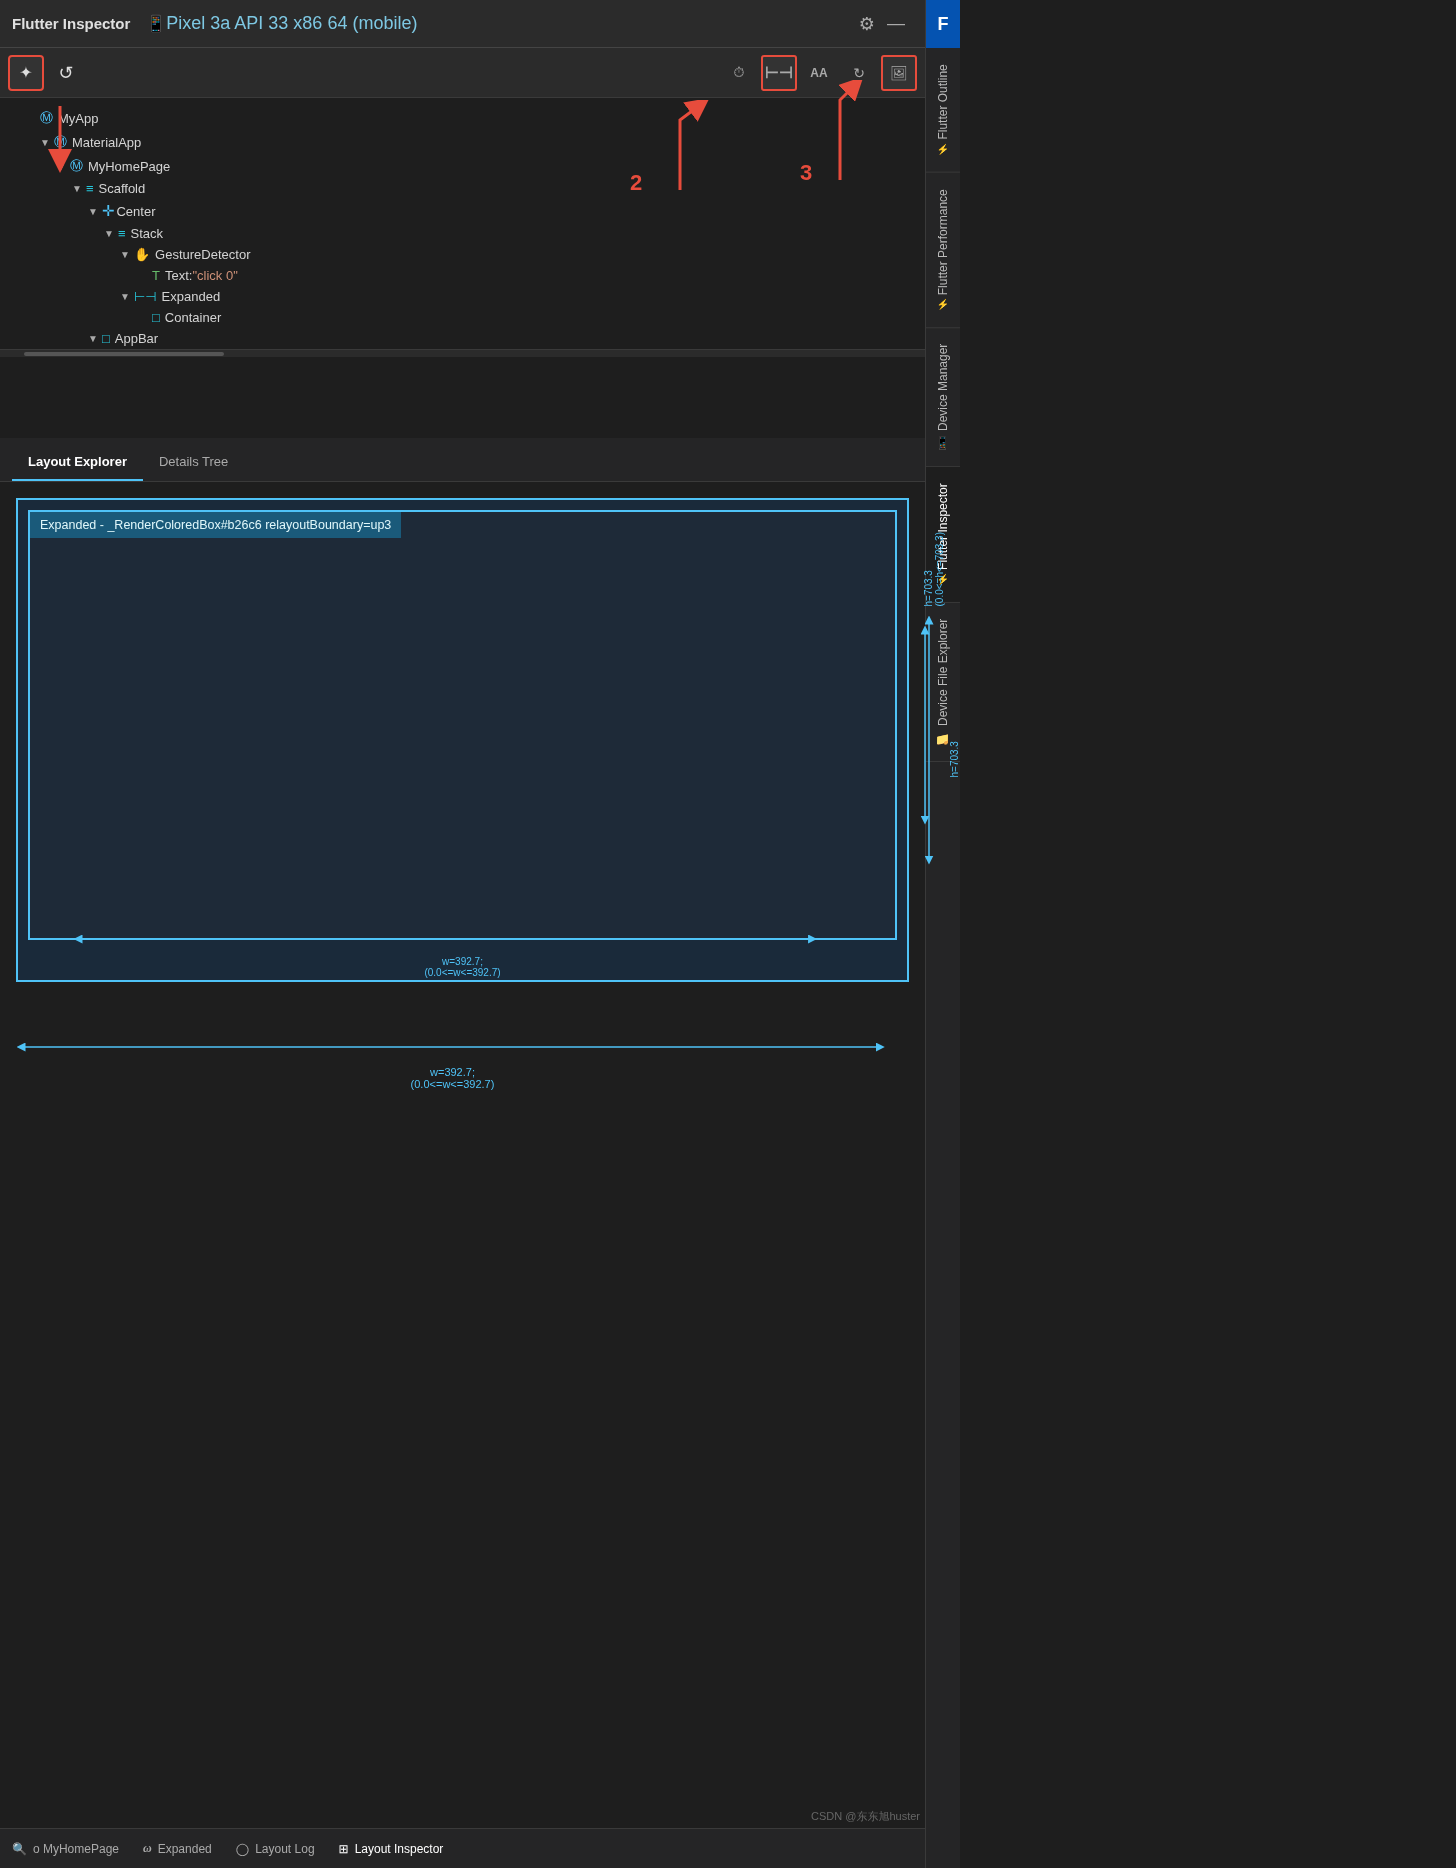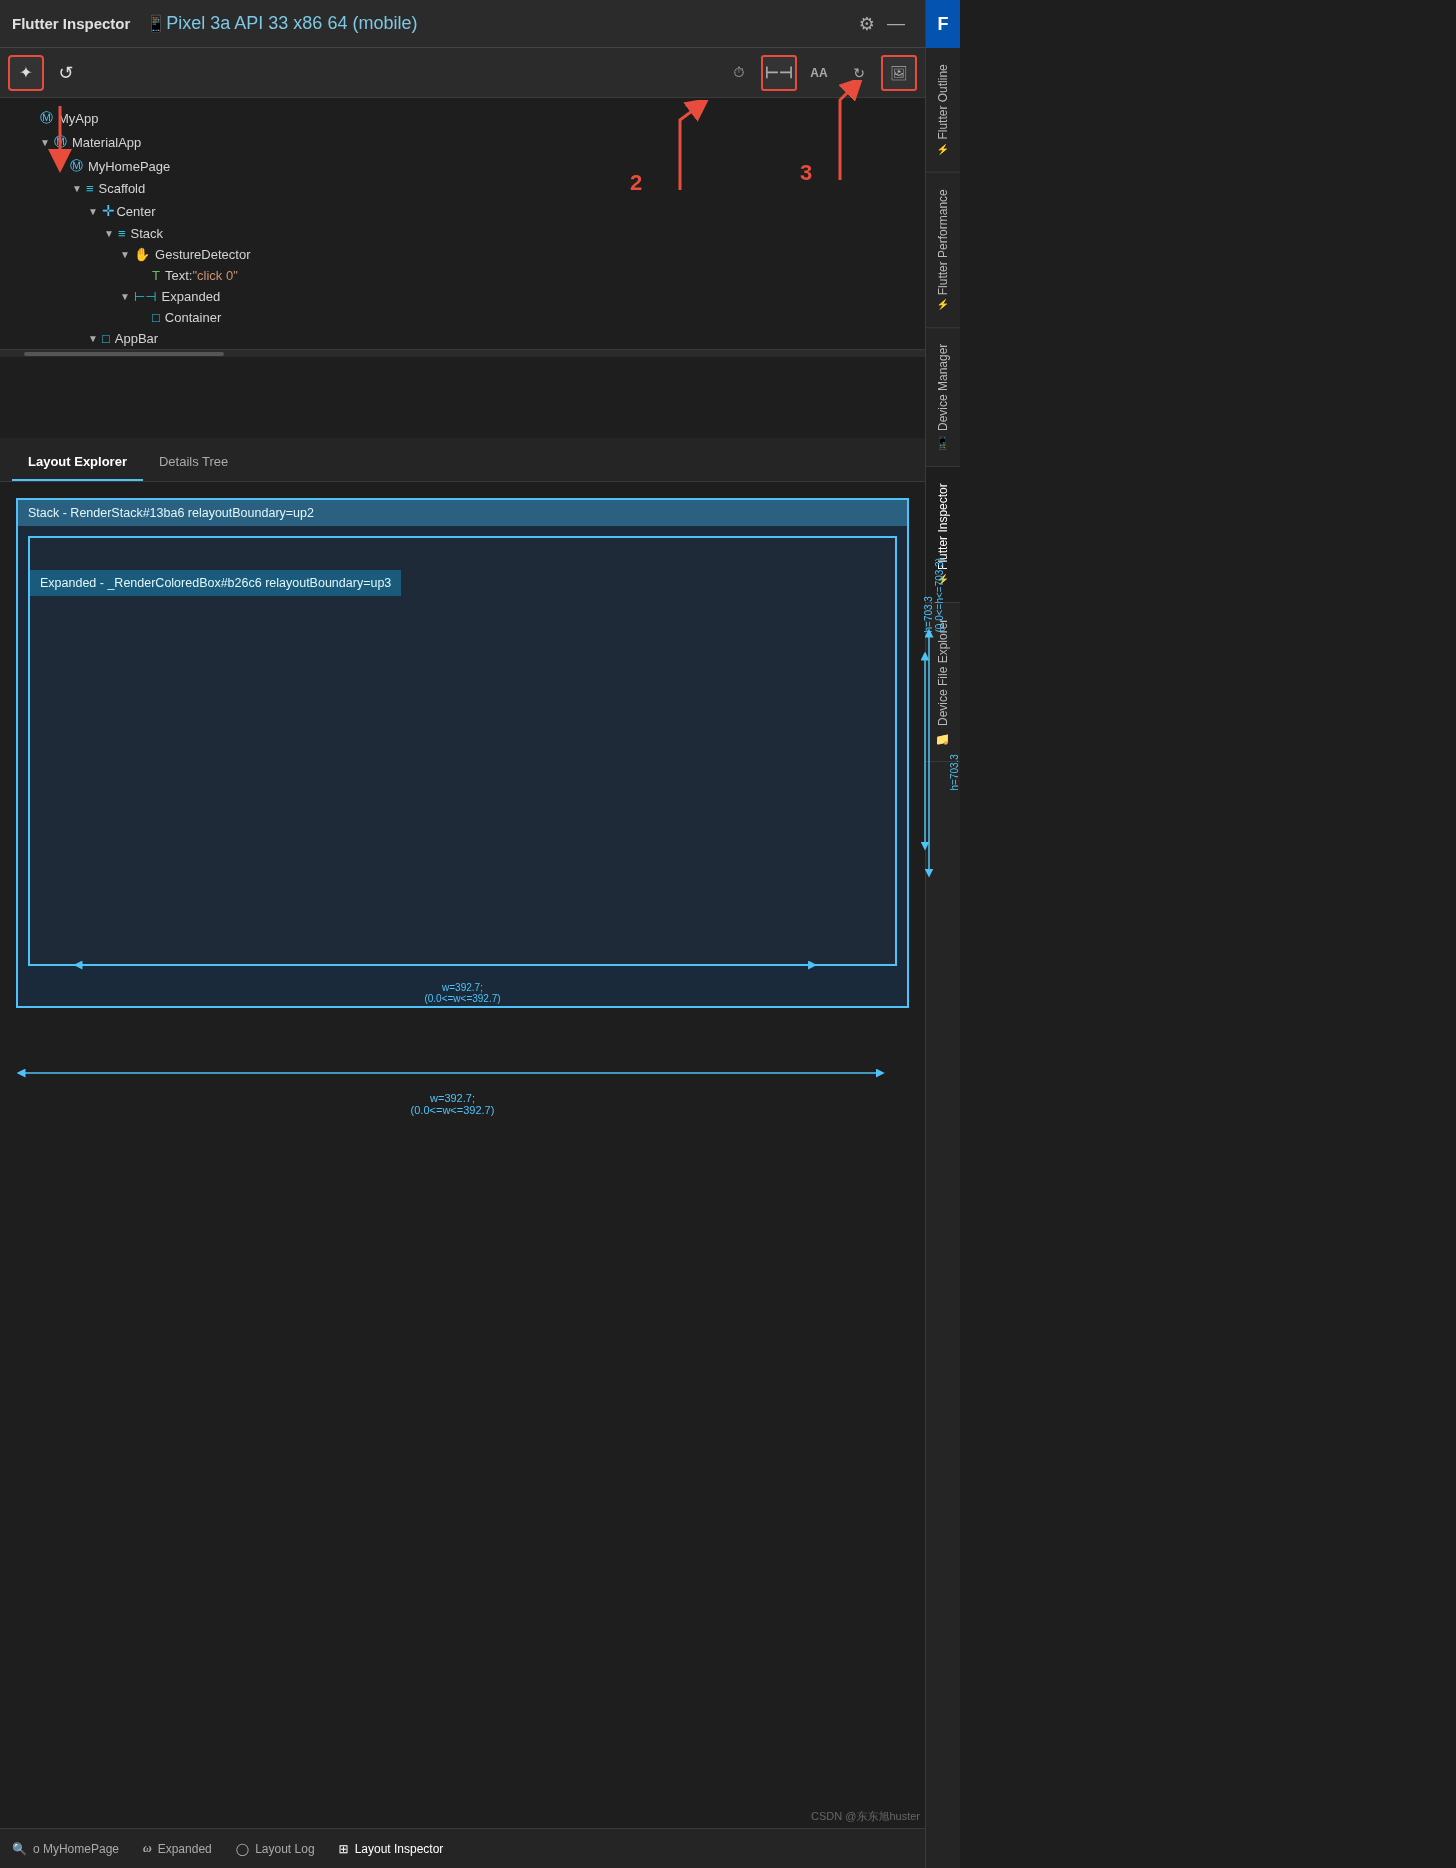--- a/index.html
+++ b/index.html
@@ -442,28 +442,25 @@
 
     <div class="tab-bar">
       <div class="tab active">Layout Explorer</div>
       <div class="tab">Details Tree</div>
     </div>
 
     <div class="layout-explorer">
 
       <div style="border: 2px solid #4fc3f7; background: #1a2a3a; position: relative; padding-bottom: 0;">
 
-        <div style="background: #2a6080; color: #e0f7fa; font-size: 12.5px; padding: 6px 10px;">
-          <span>Stack - RenderStack#13ba6 relayoutBoundary=up2</span>
-        </div>
 
         <div style="border: 2px solid #4fc3f7; background: #1e2a38; margin: 10px; position: relative; min-height: 430px;">
 
           
-          <div style="background: #1a5a7a; color: #e0f7fa; font-size: 12.5px; padding: 6px 10px; display: inline-block; margin-top: 32px;">
+          <div style="background: #1a5a7a; color: #e0f7fa; font-size: 12.5px; padding: 6px 10px; display: inline-block;">
             <span>Expanded - _RenderColoredBox#b26c6 relayoutBoundary=up3</span>
           </div>
 
           
           <div style="position:absolute; right:-52px; top:0; bottom:0; display:flex; flex-direction:column; align-items:center; justify-content:center; width:44px;">
             <svg width="20" height="200" style="flex-shrink:0;">
               <defs>
                 <marker id="ah2" markerWidth="6" markerHeight="6" refX="3" refY="3" orient="auto">
                   <path d="M0,0 L6,3 L0,6 Z" fill="#4fc3f7"></path>
                 </marker>

